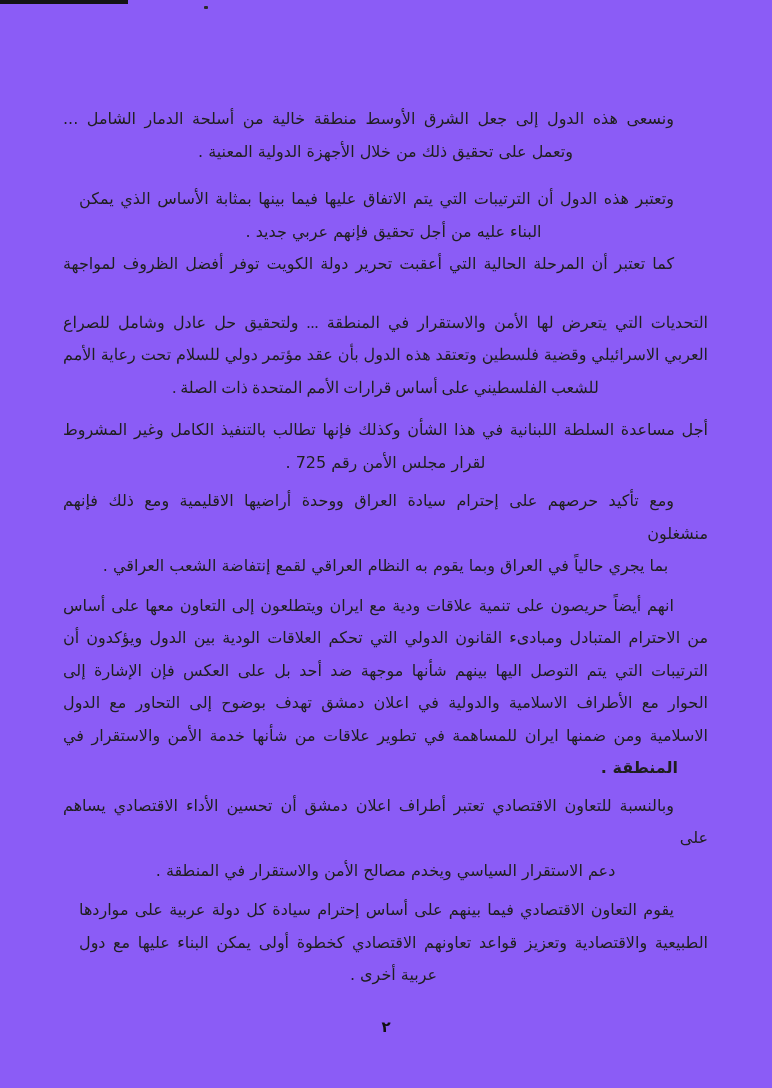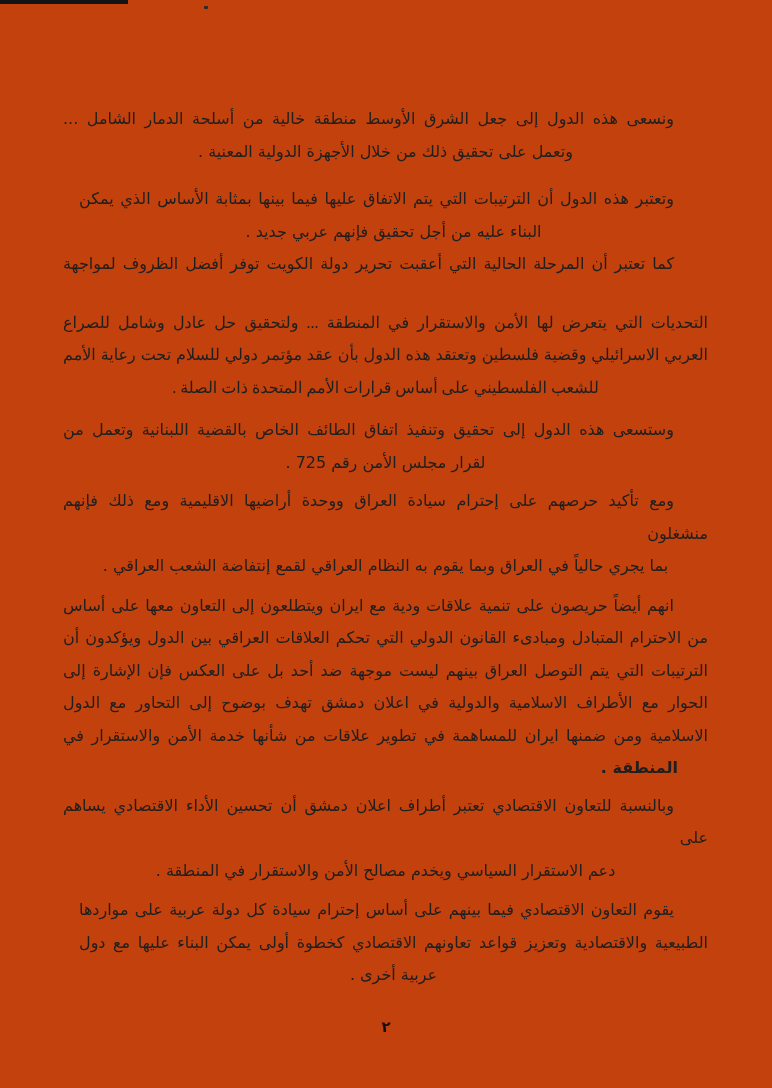--- a/index.html
+++ b/index.html
@@ -5,21 +5,21 @@
   html, body {
     margin: 0;
     padding: 0;
     background: #e8e8e8;
   }
   .page {
     position: relative;
     width: 772px;
     height: 1088px;
     margin: 0 auto;
-    background: #c2410c;
+    background: #8b5cf6;
     overflow: hidden;
     font-family: "DejaVu Sans", sans-serif;
   }
   
   .artifact-bar {
     position: absolute;
     top: 0;
     left: 0;
     width: 128px;
     height: 4px;
@@ -107,33 +107,33 @@
       <div class="line first">كما تعتبر أن المرحلة الحالية التي أعقبت تحرير دولة الكويت توفر أفضل الظروف لمواجهة</div>
     </div>
 
     <div class="para mb-10">
       <div class="line">التحديات التي يتعرض لها الأمن والاستقرار في المنطقة ... ولتحقيق حل عادل وشامل للصراع</div>
       <div class="line">العربي الاسرائيلي وقضية فلسطين وتعتقد هذه الدول بأن عقد مؤتمر دولي للسلام تحت رعاية الأمم</div>
       <div class="line center">للشعب الفلسطيني على أساس قرارات الأمم المتحدة ذات الصلة .</div>
     </div>
 
     <div class="para mb-6">
-      <div class="line first">وستسعى هذه الدول إلى تحقيق وتنفيذ اتفاق الطائف الخاص بالقضية اللبنانية وتعمل من</div>
+      <div class="line">أجل مساعدة السلطة اللبنانية في هذا الشأن وكذلك فإنها تطالب بالتنفيذ الكامل وغير المشروط</div>
       <div class="line center">لقرار مجلس الأمن رقم 725 .</div>
     </div>
 
     <div class="para mb-7">
       <div class="line first">ومع تأكيد حرصهم على إحترام سيادة العراق ووحدة أراضيها الاقليمية ومع ذلك فإنهم منشغلون</div>
       <div class="line center">بما يجري حالياً في العراق وبما يقوم به النظام العراقي لقمع إنتفاضة الشعب العراقي .</div>
     </div>
 
     <div class="para mb-5">
       <div class="line first">انهم أيضاً حريصون على تنمية علاقات ودية مع ايران ويتطلعون إلى التعاون معها على أساس</div>
-      <div class="line">من الاحترام المتبادل ومبادىء القانون الدولي التي تحكم العلاقات العراقي بين الدول ويؤكدون أن</div>
-      <div class="line">الترتيبات التي يتم التوصل العراق بينهم ليست موجهة ضد أحد بل على العكس فإن الإشارة إلى</div>
+      <div class="line">من الاحترام المتبادل ومبادىء القانون الدولي التي تحكم العلاقات الودية بين الدول ويؤكدون أن</div>
+      <div class="line">الترتيبات التي يتم التوصل اليها بينهم شأنها موجهة ضد أحد بل على العكس فإن الإشارة إلى</div>
       <div class="line">الحوار مع الأطراف الاسلامية والدولية في اعلان دمشق تهدف بوضوح إلى التحاور مع الدول</div>
       <div class="line">الاسلامية ومن ضمنها ايران للمساهمة في تطوير علاقات من شأنها خدمة الأمن والاستقرار في</div>
       <div class="line right-end">المنطقة .</div>
     </div>
 
     <div class="para mb-7">
       <div class="line first">وبالنسبة للتعاون الاقتصادي تعتبر أطراف اعلان دمشق أن تحسين الأداء الاقتصادي يساهم على</div>
       <div class="line center">دعم الاستقرار السياسي ويخدم مصالح الأمن والاستقرار في المنطقة .</div>
     </div>
 

